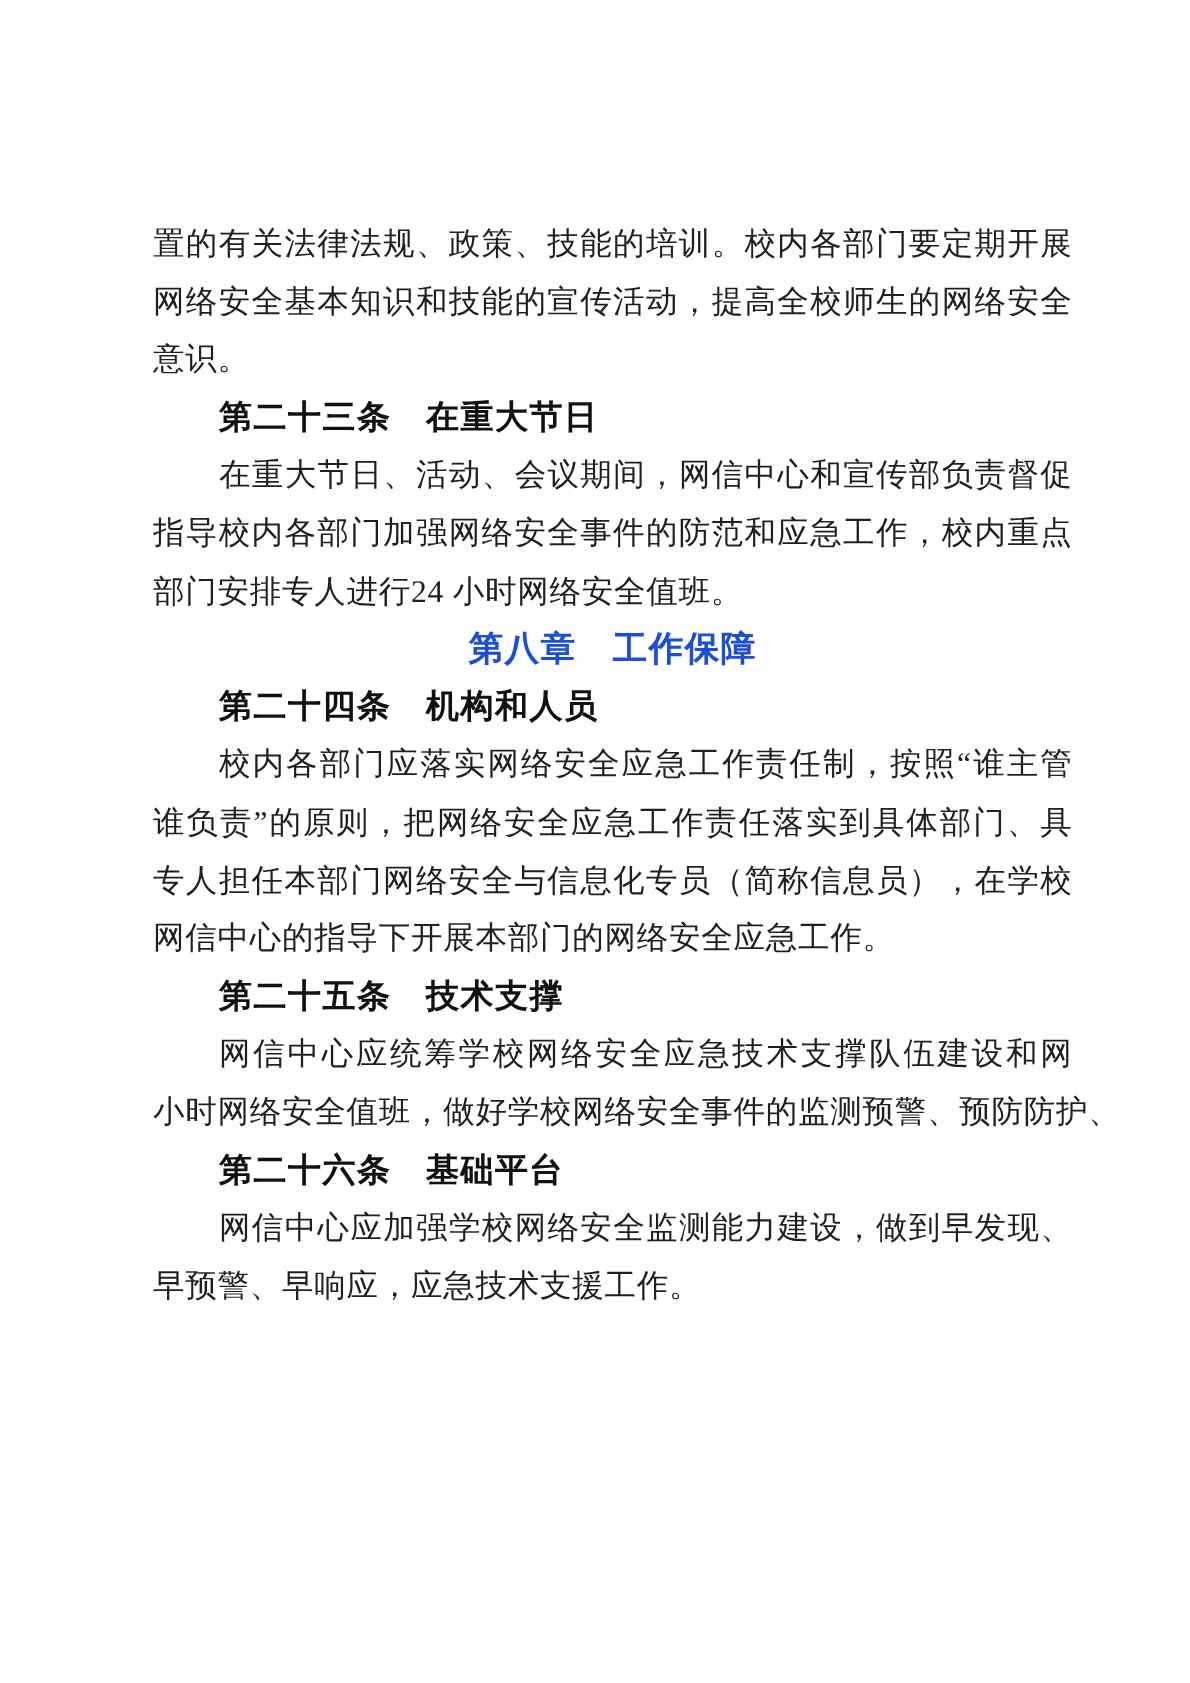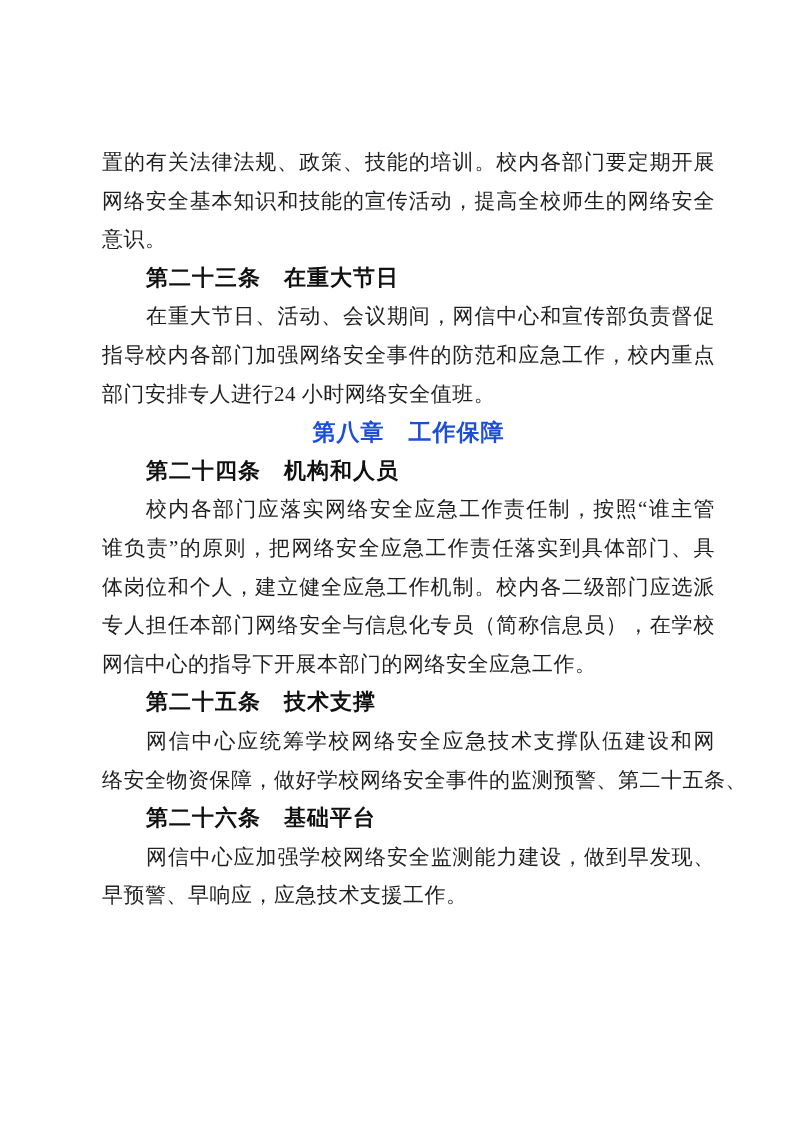--- a/index.html
+++ b/index.html
@@ -74,26 +74,25 @@
     <div class="article-title">第二十三条　在重大节日</div>
     <div class="line indent">在重大节日、活动、会议期间，网信中心和宣传部负责督促</div>
     <div class="line">指导校内各部门加强网络安全事件的防范和应急工作，校内重点</div>
     <div class="line short">部门安排专人进行24 小时网络安全值班。</div>
 
     <div class="chapter-title">第八章　工作保障</div>
 
     <div class="article-title">第二十四条　机构和人员</div>
     <div class="line indent">校内各部门应落实网络安全应急工作责任制，按照“谁主管</div>
     <div class="line">谁负责”的原则，把网络安全应急工作责任落实到具体部门、具</div>
-    <div class="line">体岗位和个人，建立健全应急工作机制。校内各二级部门应选派</div>
     <div class="line">专人担任本部门网络安全与信息化专员（简称信息员），在学校</div>
     <div class="line short">网信中心的指导下开展本部门的网络安全应急工作。</div>
 
     <div class="article-title">第二十五条　技术支撑</div>
     <div class="line indent">网信中心应统筹学校网络安全应急技术支撑队伍建设和网</div>
-    <div class="line">络安全物资保障，做好学校网络安全事件的监测预警、第二十五条、</div>
+    <div class="line">小时网络安全值班，做好学校网络安全事件的监测预警、预防防护、</div>
 
     <div class="article-title">第二十六条　基础平台</div>
     <div class="line indent">网信中心应加强学校网络安全监测能力建设，做到早发现、</div>
     <div class="line short">早预警、早响应，应急技术支援工作。</div>
 
   </div>
 </div>
 
 </body></html>

